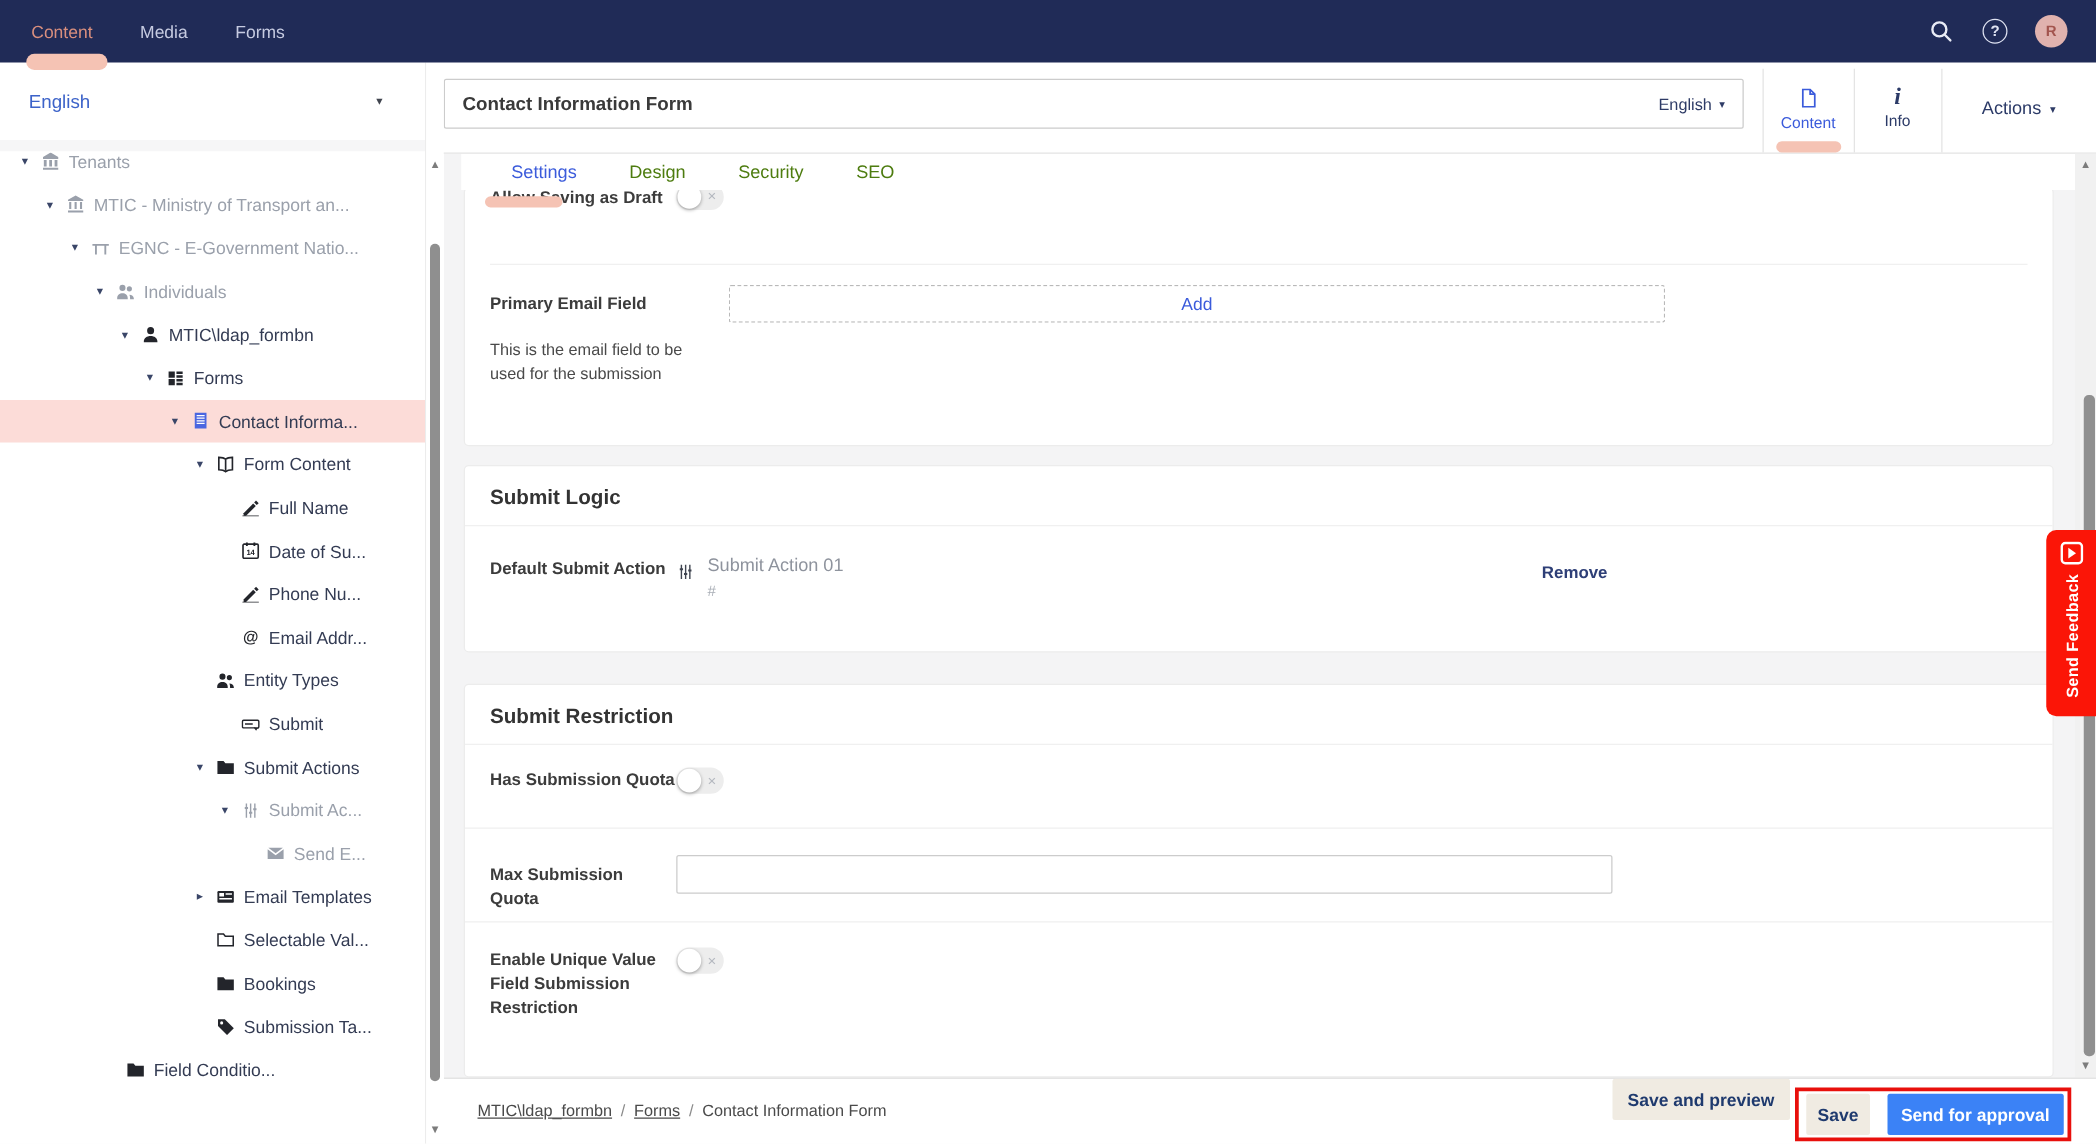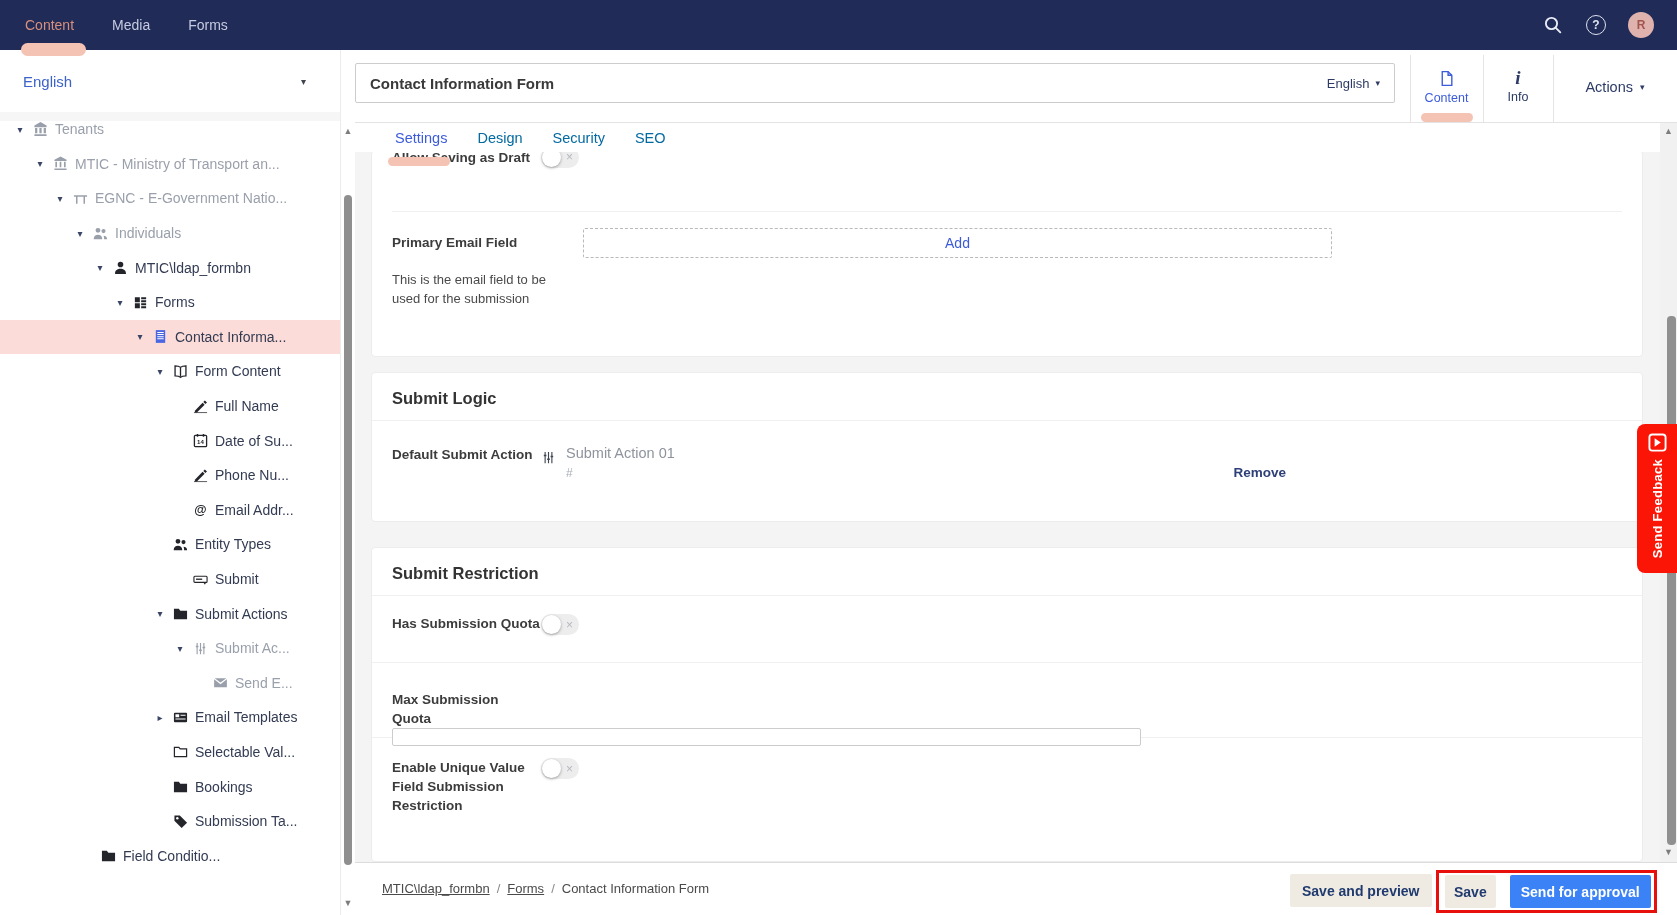--- a/index.html
+++ b/index.html
@@ -47,22 +47,22 @@
   .hdr-btn { position:absolute; top:0; height:73px; display:flex; flex-direction:column; align-items:center; justify-content:center; gap:3px; cursor:pointer; }
   .hdr-btn .hb-label { font-size:12.5px; }
   .hdr-btn.content .hb-label { color:#3b5bdb; }
   .hdr-btn.info .hb-label { color:#2b3a67; }
   .info-i { font-family:"Liberation Serif", serif; font-style:italic; font-weight:bold; font-size:19px; color:#2b3a67; line-height:18px; }
   .content-bar { position:absolute; left:50%; transform:translateX(-50%); bottom:1px; width:52px; height:9px; background:#f5c3b4; border-radius:5px; }
   .hdr-actions { position:absolute; left:1211px; width:124px; top:0; height:73px; display:flex; align-items:center; justify-content:center; font-size:14.5px; color:#2b3a67; gap:7px; cursor:pointer; }
 
   
   .content-bg { position:absolute; left:355px; top:123px; width:1322px; height:739px; background:#f4f4f5; z-index:1; }
-  .tabsbar { position:absolute; left:355px; top:123px; width:1305px; height:29px; background:#fff; z-index:4; display:flex; align-items:center; gap:30px; padding-left:40px; font-size:14.5px;text-align:right; }
-  .tab { color:#0369a1; cursor:pointer; }
+  .tabsbar { position:absolute; left:369px; top:123px; width:1305px; height:29px; background:#fff; z-index:4; display:flex; align-items:center; gap:42px; padding-left:40px; font-size:14.5px;text-align:right; }
+  .tab { color:#4d7c0f; cursor:pointer; }
   .tab.active { color:#3b5bdb; }
   .tab-underline { position:absolute; left:388px; top:157px; width:62px; height:9px; background:#f5c3b4; border-radius:5px; z-index:5; }
 
   .card { position:absolute; left:371px; width:1272px; background:#fff; border:1px solid #ececec; border-radius:4px; z-index:2; }
   .card1 { top:150px; height:207px; overflow:hidden; z-index:3; }
   .card2 { top:372px; height:150px; }
   .card3 { top:547px; height:315px; }
   .row { display:flex; padding:0 20px; }
   .row-label { width:149px; flex:none; font-size:13.5px; font-weight:bold; color:#3c3c3c; line-height:19px; }
   .row-ctrl { width:749px; flex:none; position:relative; }
@@ -76,39 +76,39 @@
   .pe-row .row-label { padding-top:5px; }
   .add-box { height:30px; border:1px dashed #b9b9b9; border-radius:2px; display:flex; align-items:center; justify-content:center; font-size:14px; color:#3b5bdb; background:#fff; cursor:pointer; }
   .pe-help { margin:12px 20px 0; width:175px; font-size:13px; color:#4a4a4a; line-height:19px; }
 
   .dsa-row { display:flex; padding:24px 20px 0; }
   .dsa-ctrl { display:flex; justify-content:space-between; align-items:flex-start; padding-right:4px; }
   .dsa-left { display:flex; gap:10px; }
   .dsa-icon { color:#3f4450; margin-top:5px; }
   .dsa-name { font-size:14.5px; color:#8e939d; }
   .dsa-sub { font-size:12px; color:#a9aeb6; margin-top:5px; }
-  .remove-link { font-size:13.5px; font-weight:600; color:#2e3f77; cursor:pointer; margin-top:20px; }
+  .remove-link { font-size:13.5px; font-weight:600; color:#2e3f77; cursor:pointer; margin-top:5px; }
 
   .sr-row1 { height:66px; padding:18px 20px 0; display:flex; }
-  .sr-row2 { height:75px; padding:21px 20px 0; display:flex; border-top:1px solid #f0f0f0; margin:0 0;flex-direction:column; }
+  .sr-row2 { height:75px; padding:21px 20px 0; display:flex; border-top:1px solid #f0f0f0; margin:0 0; }
   .sr-row3 { padding:20px 20px 0; display:flex; border-top:1px solid #f0f0f0; }
   .text-input { width:749px; height:31px; border:1px solid #ccc; border-radius:2px; background:#fff; outline:none; font-size:14px; padding:0 10px; font-family:"Liberation Sans", sans-serif; }
 
   .toggle { width:38px; height:21px; background:#ededed; border-radius:11px; position:relative; display:inline-block; cursor:pointer; flex:none; }
   .knob { position:absolute; left:1px; top:1px; width:19px; height:19px; background:#fff; border-radius:50%; box-shadow:0 1px 3px rgba(0,0,0,.35); }
   .tx { position:absolute; right:6px; top:50%; transform:translateY(-50%); font-size:12px; color:#b4b8bf; }
 
   
   .footer { position:absolute; left:355px; top:862px; width:1322px; height:53px; background:#fff; border-top:1px solid #dcdcdc; z-index:25; }
   .breadcrumb { position:absolute; left:27px; top:18px; font-size:13px; color:#4a4a4a; display:flex; gap:7px; align-items:center; }
   .bc-link { text-decoration:underline; cursor:pointer; color:#4a4a4a; }
   .bc-sep { color:#8a8a8a; }
   .btn { height:33px; border:none; border-radius:2px; font-family:"Liberation Sans", sans-serif; font-size:14px; font-weight:bold; cursor:pointer; }
   .btn-beige { background:#f0ebe2; color:#1f3a6e; }
-  .btn-save-preview { position:absolute; left:935px; top:11px; padding:0 12px; }
+  .btn-save-preview { position:absolute; left:935px; top:0; padding:0 12px; }
   .red-box { position:absolute; left:1081px; top:7px; display:flex; align-items:center; border:3px solid #e8100c; padding:2px 3px 2px 6px; gap:14px; background:#fff; }
   .btn-save { padding:0 9px; }
   .btn-approve { background:#3b82f6; color:#fff; padding:0 11px; }
 
   
   .m-scroll { position:absolute; left:1660px; top:123px; width:17px; height:739px; background:#f1f1f1; z-index:20; }
   .m-scroll .scroll-arrow { width:17px; }
   .m-thumb { position:absolute; left:7px; top:193px; width:9px; height:529px; background:#8f8f8f; border-radius:4px; cursor:pointer; }
 
   

